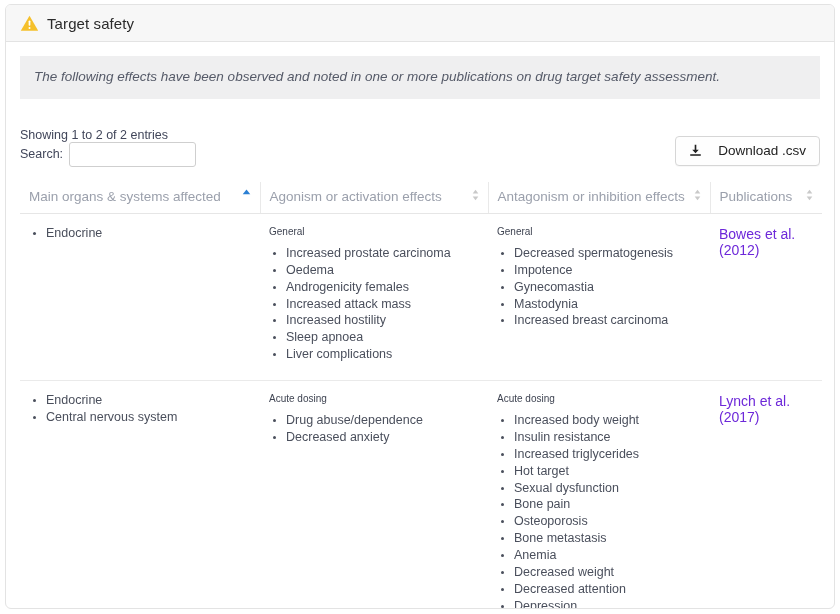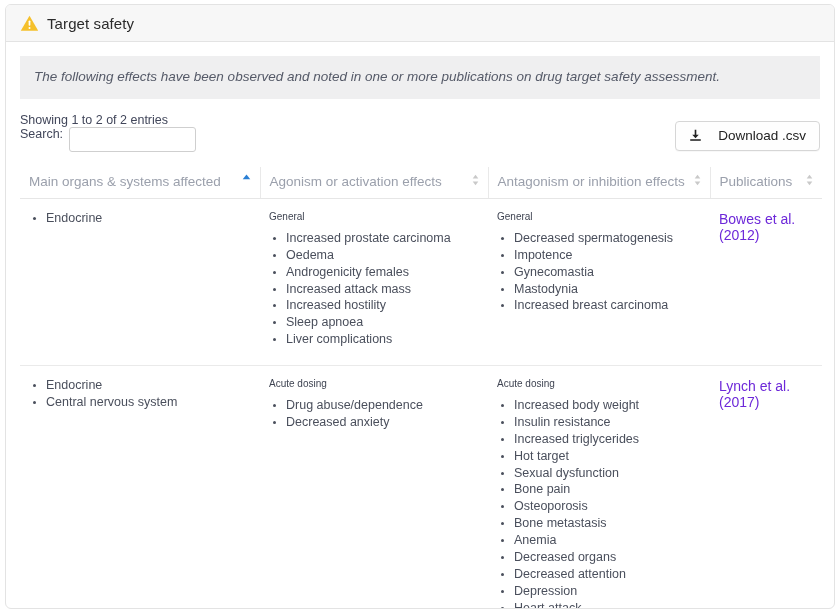--- a/index.html
+++ b/index.html
@@ -70,34 +70,35 @@
 
   
   .notice {
     box-sizing: border-box;
     background: #efeff0;
     padding: 13px 14px;
     font-size: 13.5px;
     font-style: italic;
     color: #555a68;
     line-height: 1.25;
-    margin-bottom: 14px;
+    margin-bottom: 29px;
   }
 
   
   .controls {
     position: relative;
     min-height: 48px;
   }
   .showing-info {
     font-size: 12.5px;
     color: #41465a;
   }
   .search-row {
     display: flex;
+    align-items: center;
     font-size: 12.5px;
     color: #41465a;
   }
   .search-label { margin-right: 6px; }
   .search-input {
     box-sizing: border-box;
     width: 127px;
     height: 25px;
     border: 1px solid #cfcfcf;
     border-radius: 3px;
@@ -327,21 +328,21 @@
               <ul class="plain group-list">
                 <li>Increased body weight</li>
                 <li>Insulin resistance</li>
                 <li>Increased triglycerides</li>
                 <li>Hot target</li>
                 <li>Sexual dysfunction</li>
                 <li>Bone pain</li>
                 <li>Osteoporosis</li>
                 <li>Bone metastasis</li>
                 <li>Anemia</li>
-                <li>Decreased organs</li>
+                <li>Decreased weight</li>
                 <li>Decreased attention</li>
                 <li>Depression</li>
                 <li>Heart attack</li>
 
               </ul>
             </td>
             <td class="col-4">
               <a class="pub-link">Lynch et al. (2017)</a>
             </td>
           </tr>

